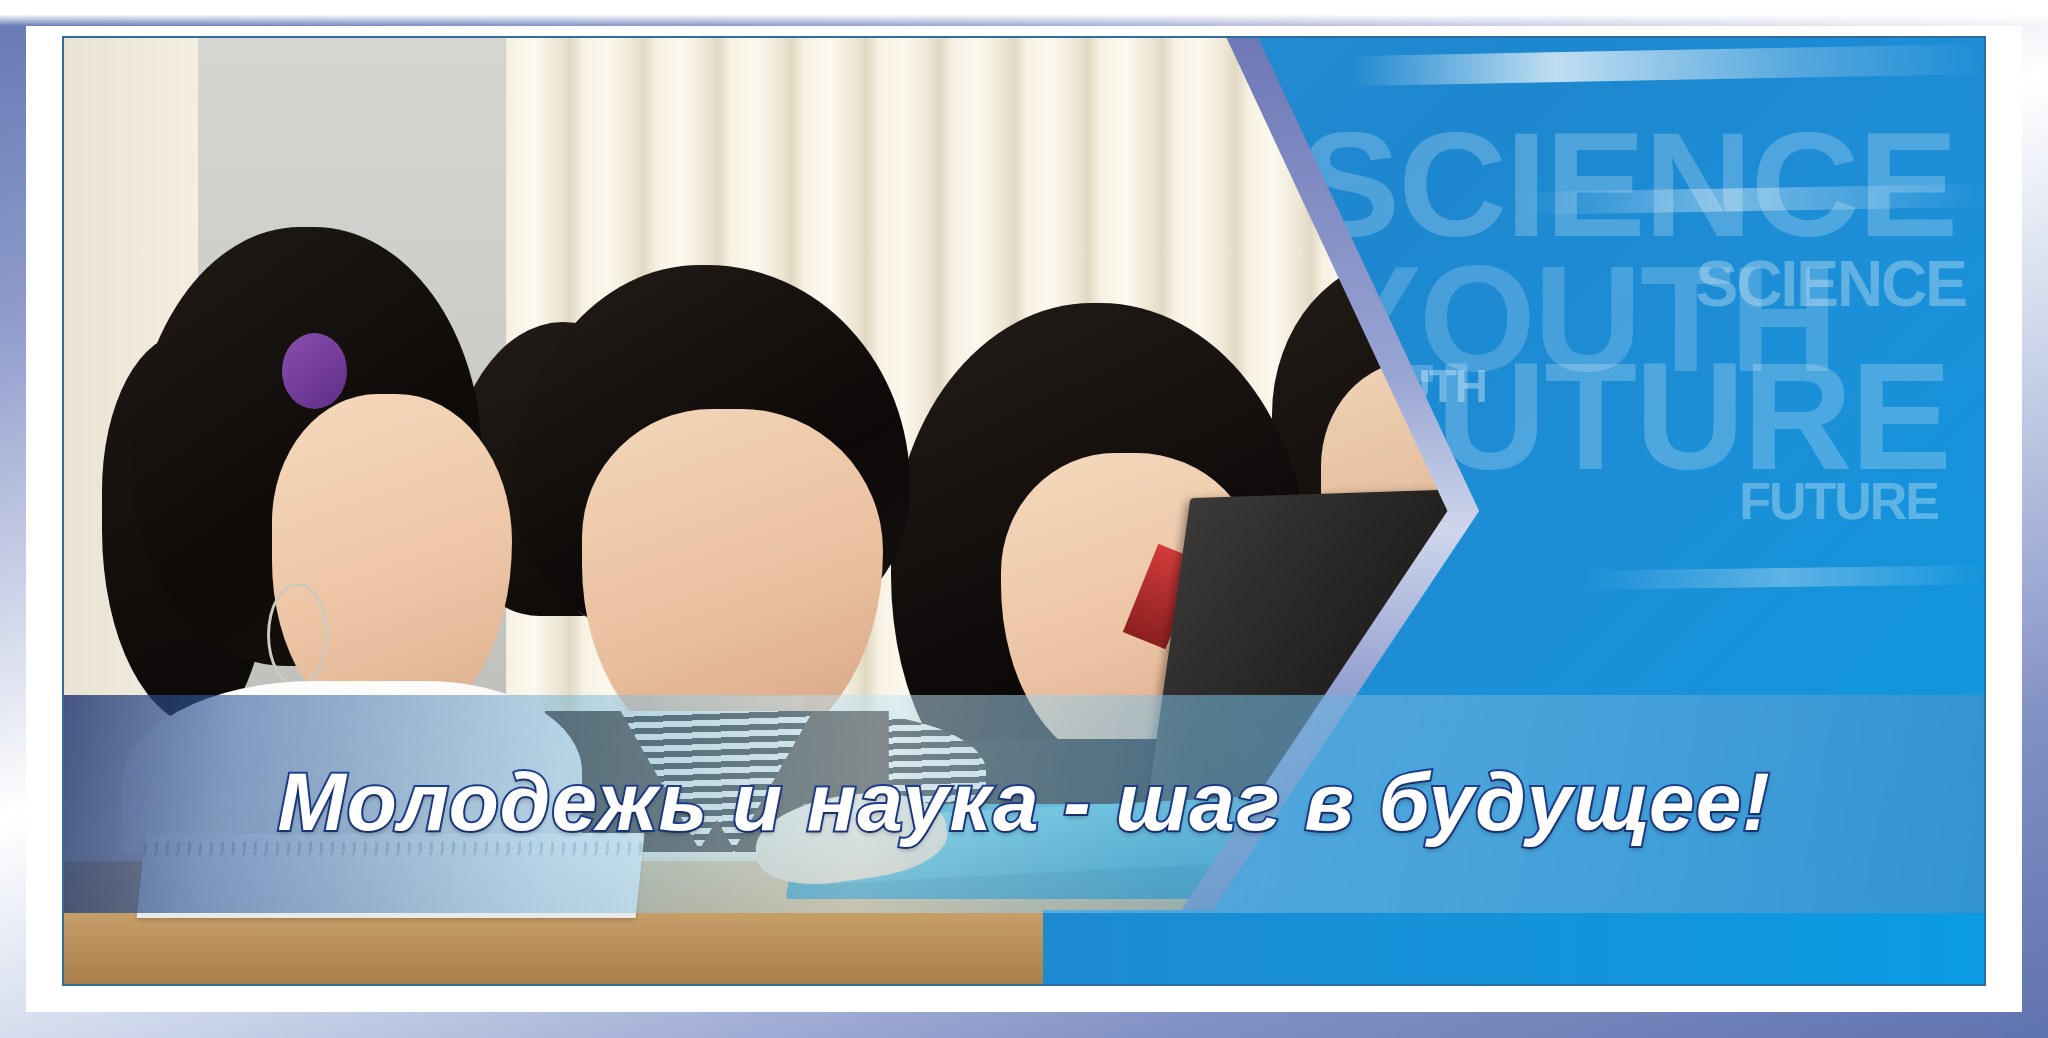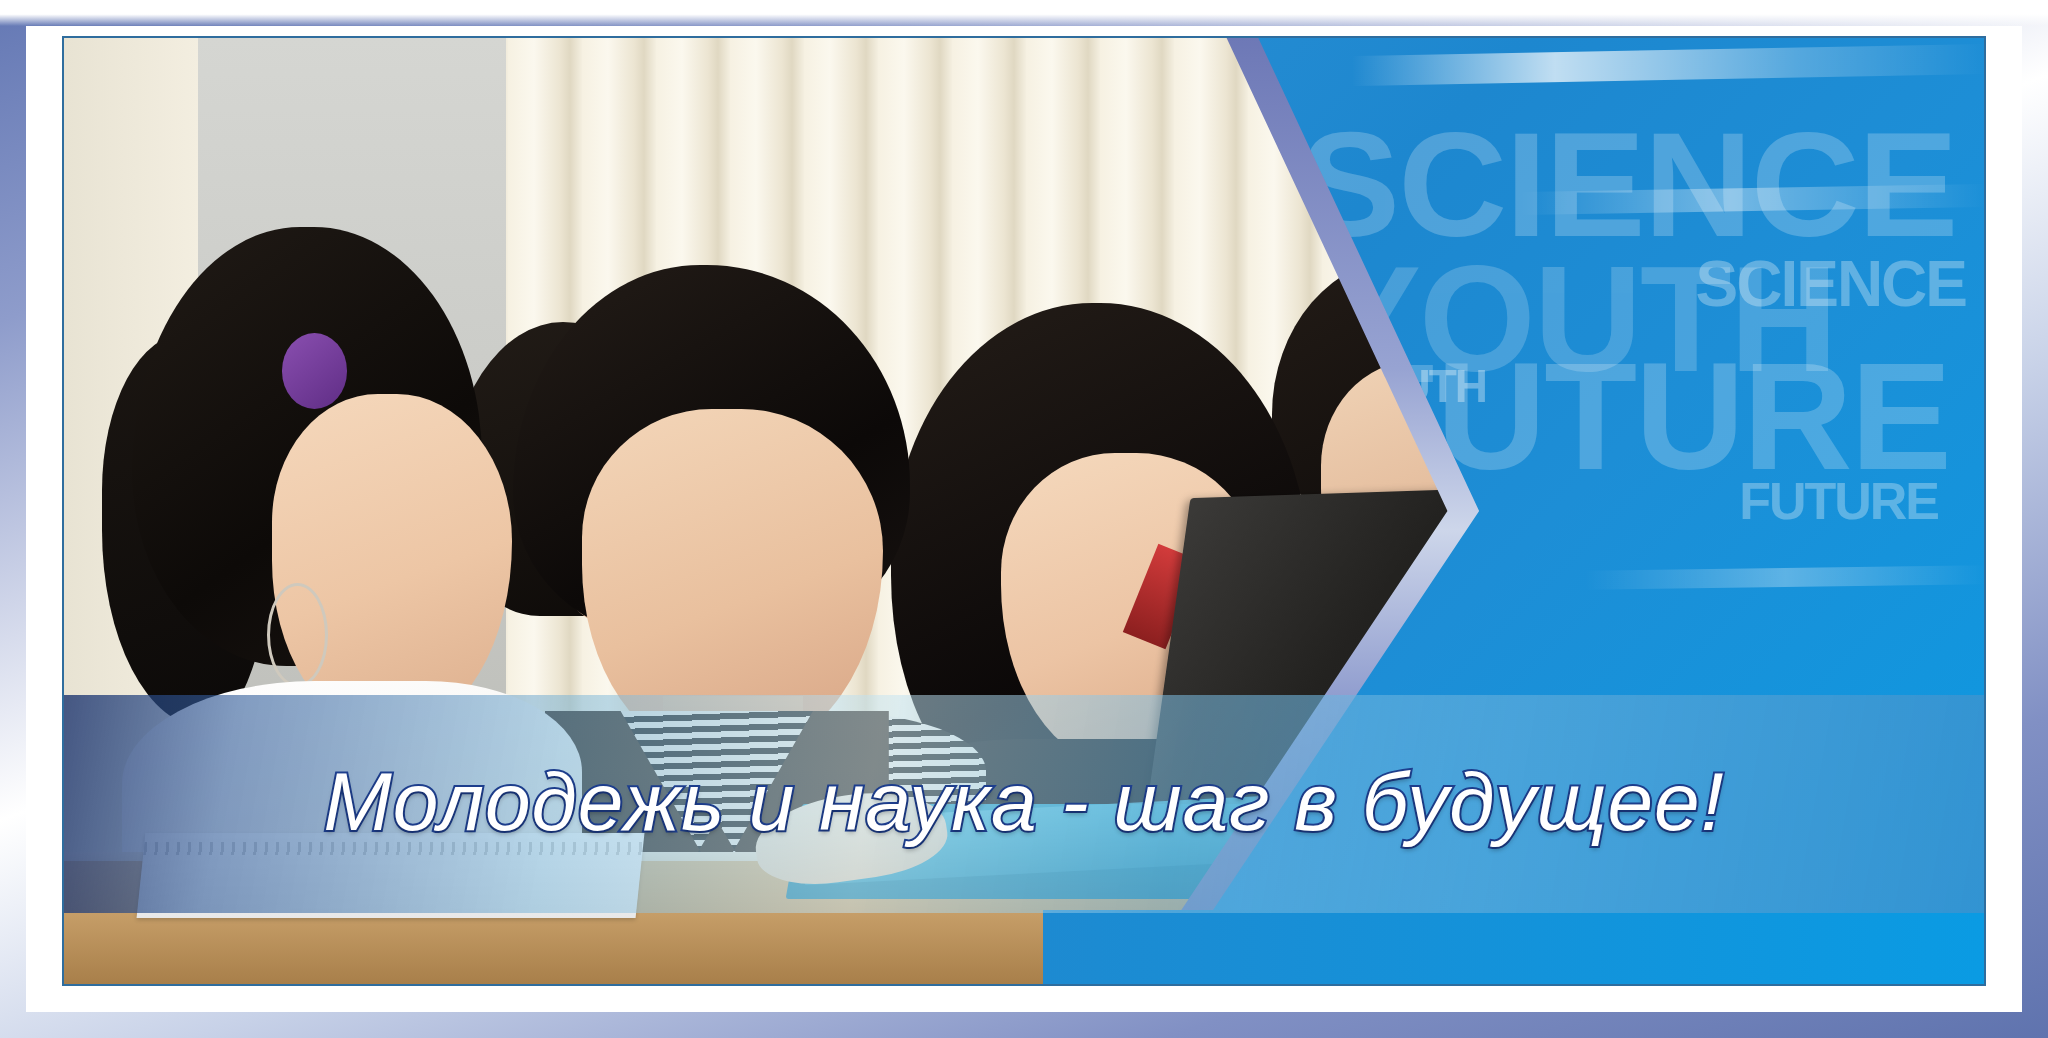--- a/index.html
+++ b/index.html
@@ -309,21 +309,21 @@
         rgba(120,180,215,.52) 26%,
         rgba(196,228,242,.52) 42%,
         rgba(120,186,224,.56) 58%,
         rgba(96,172,219,.68) 74%,
         rgba(60,146,206,.80) 100%);
     display:flex; align-items:center; justify-content:center;
   }
   .title-text{
     font-family:"Liberation Sans", sans-serif;
     font-style:italic;
-    font-weight:normal;
+    font-weight:bold;
     font-size:82px;
     color:#ffffff;
     letter-spacing:1px;
     white-space:nowrap;
     -webkit-text-stroke:4px #1e3f8f;
     paint-order:stroke fill;
     text-shadow:0 3px 5px rgba(0,0,0,.30);
     transform:translateY(-2px);
   }
 

